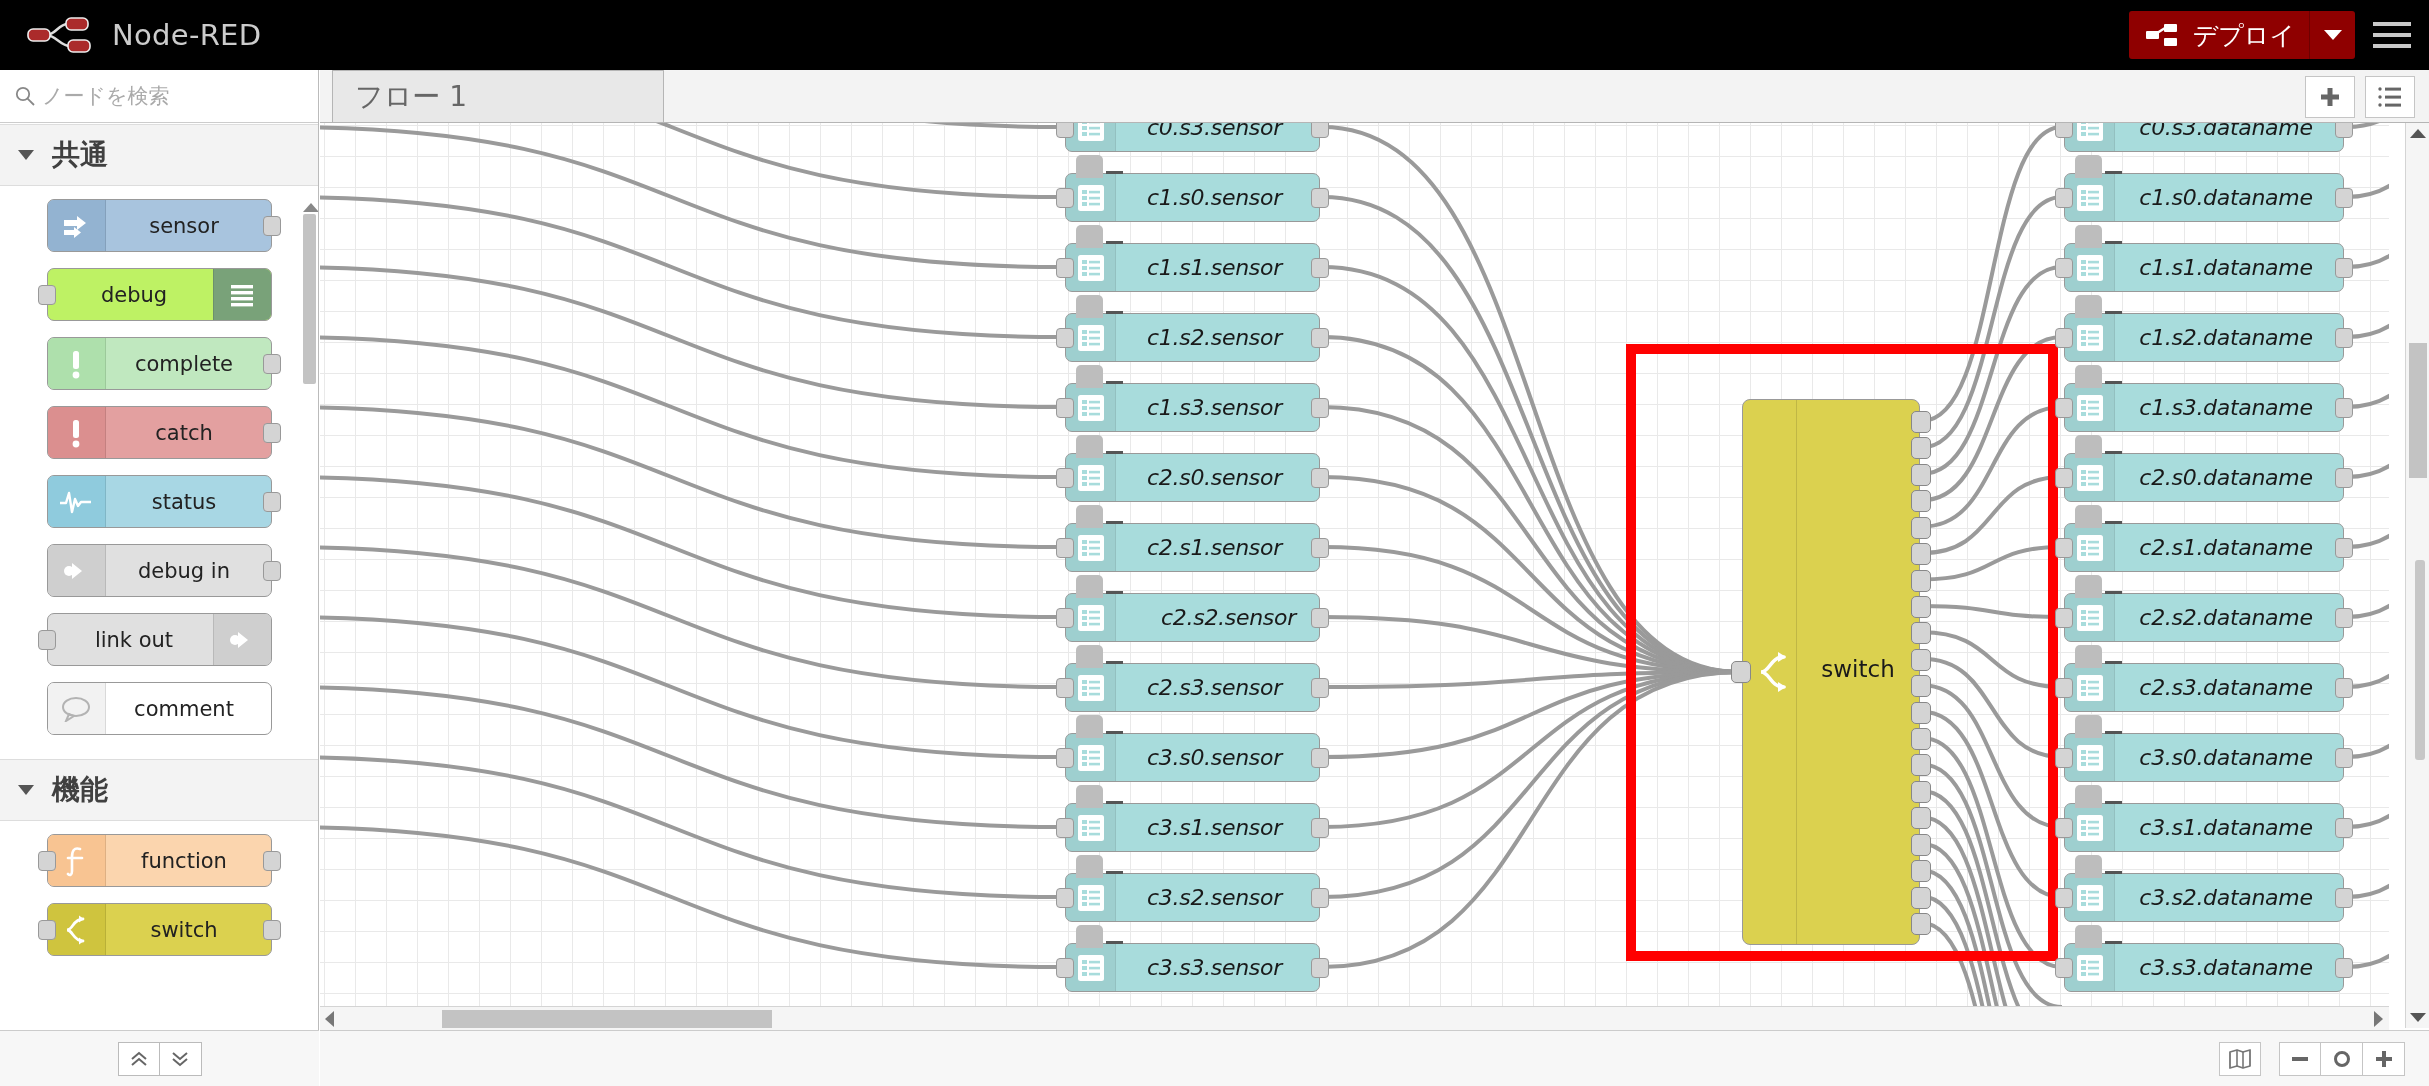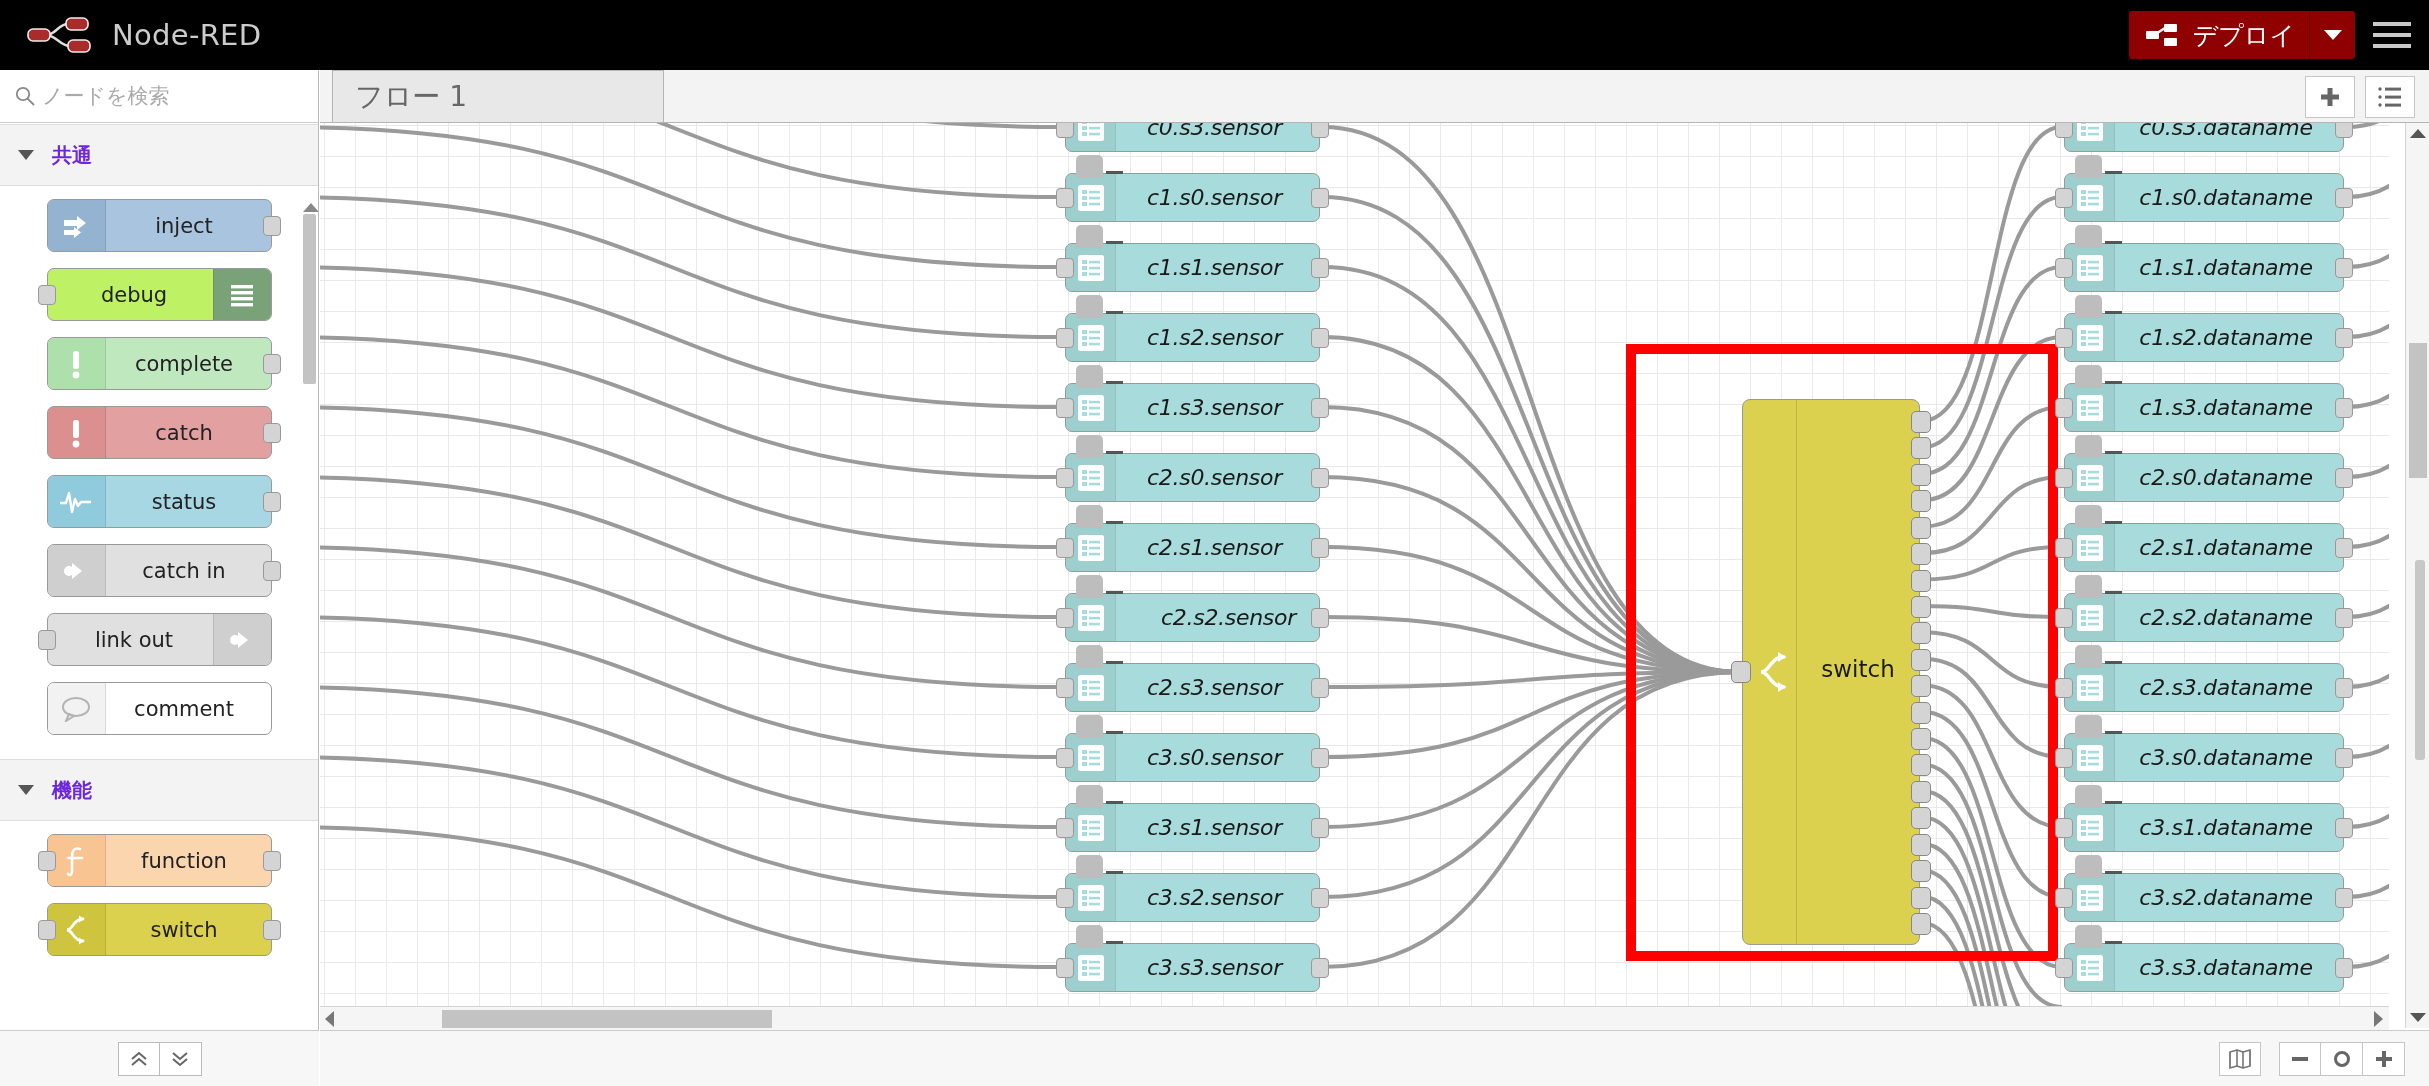--- a/index.html
+++ b/index.html
@@ -69,21 +69,21 @@
   }
   .cat-header {
     background: #f3f3f3; border-top: 1px solid #ddd; border-bottom: 1px solid #ddd;
     height: 62px; display: flex; align-items: center; padding-left: 18px;
   }
   .cat-chevron {
     width: 0; height: 0; border-left: 8px solid transparent;
     border-right: 8px solid transparent; border-top: 10px solid #555;
     margin-right: 18px;
   }
-  .cat-label { font-size: 20px; font-weight: bold; color: #6d28d9; }
+  .cat-label { font-size: 28px; font-weight: bold; color: #404040; }
   .cat-body { padding: 13px 0 8px 0; background: #fff; }
 
   .pnode {
     position: relative; width: 225px; height: 53px; margin: 0 auto 16px auto;
     border: 1px solid #999; border-radius: 7px;
     display: flex; align-items: center; overflow: visible;
   }
   .pnode .pn-icon {
     width: 58px; height: 100%; display: flex; align-items: center; justify-content: center;
     border-right: 1px solid rgba(0,0,0,.10); border-radius: 6px 0 0 6px; flex: none;
@@ -305,21 +305,21 @@
     </div>
     <div class="cat-body">
 
       <div class="pnode" style="background:#a8c4de">
         <span class="pn-icon" style="background:#93b3d1">
           <svg width="30" height="24" viewBox="0 0 30 24">
             <path d="M3 6 h13 v-4 l9 7 -9 7 v-4 h-13 z" fill="#fff"></path>
             <path d="M3 16 h10 v-3 l7 5.5 -7 5.5 v-3 h-10 z" fill="#fff"></path>
           </svg>
         </span>
-        <span class="pn-label">inject</span>
+        <span class="pn-label">sensor</span>
         <span class="port out"></span>
       </div>
 
       <div class="pnode rev" style="background:#bef264">
         <span class="pn-icon" style="background:#79a279">
           <svg width="26" height="24" viewBox="0 0 26 24">
             <rect x="2" y="2" width="22" height="3.4" fill="#fff"></rect>
             <rect x="2" y="8" width="22" height="3.4" fill="#fff"></rect>
             <rect x="2" y="14" width="22" height="3.4" fill="#fff"></rect>
             <rect x="2" y="20" width="22" height="3.4" fill="#fff"></rect>
@@ -361,21 +361,21 @@
         <span class="port out"></span>
       </div>
 
       <div class="pnode" style="background:#e0e0e0">
         <span class="pn-icon" style="background:#cfcfcf">
           <svg width="30" height="26" viewBox="0 0 30 26">
             <path d="M3 13 a5 5 0 1 1 10 0 a5 5 0 1 1 -10 0" fill="#fff"></path>
             <path d="M11 5 l10 8 -10 8 v-5 h-3 v-6 h3 z" fill="#fff"></path>
           </svg>
         </span>
-        <span class="pn-label">catch in</span>
+        <span class="pn-label">debug in</span>
         <span class="port out"></span>
       </div>
 
       <div class="pnode rev" style="background:#e0e0e0">
         <span class="pn-icon" style="background:#cfcfcf">
           <svg width="30" height="26" viewBox="0 0 30 26">
             <path d="M3 13 a5 5 0 1 1 10 0 a5 5 0 1 1 -10 0" fill="#fff"></path>
             <path d="M11 5 l10 8 -10 8 v-5 h-3 v-6 h3 z" fill="#fff"></path>
           </svg>
         </span>

